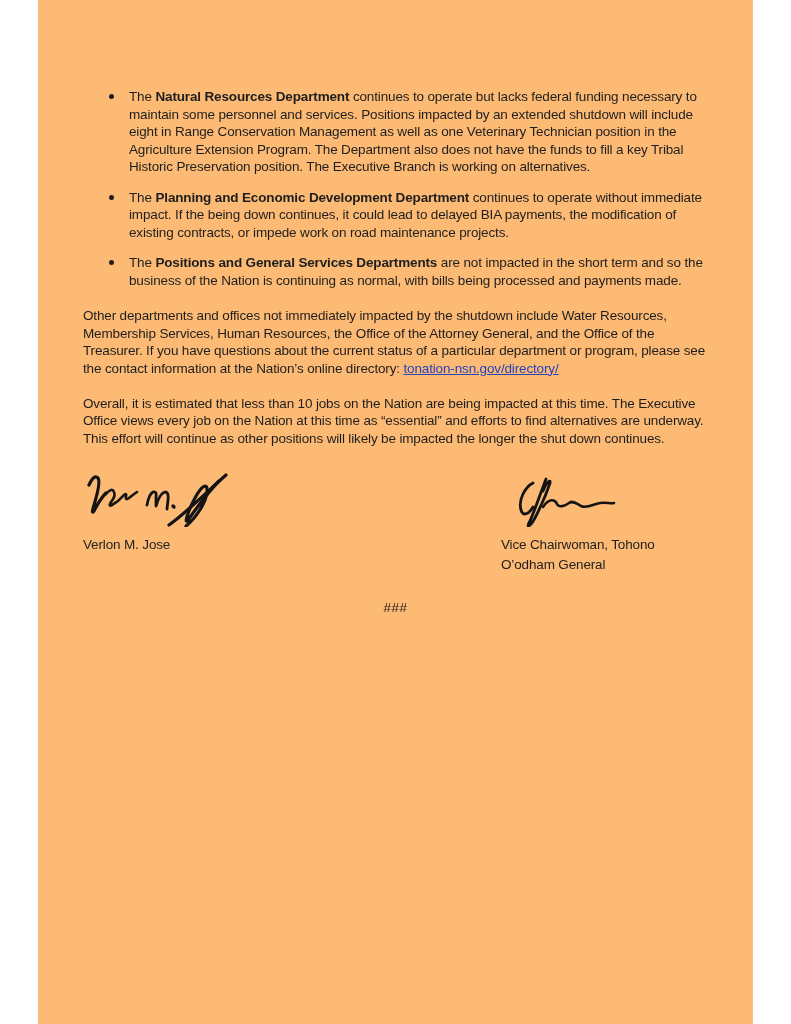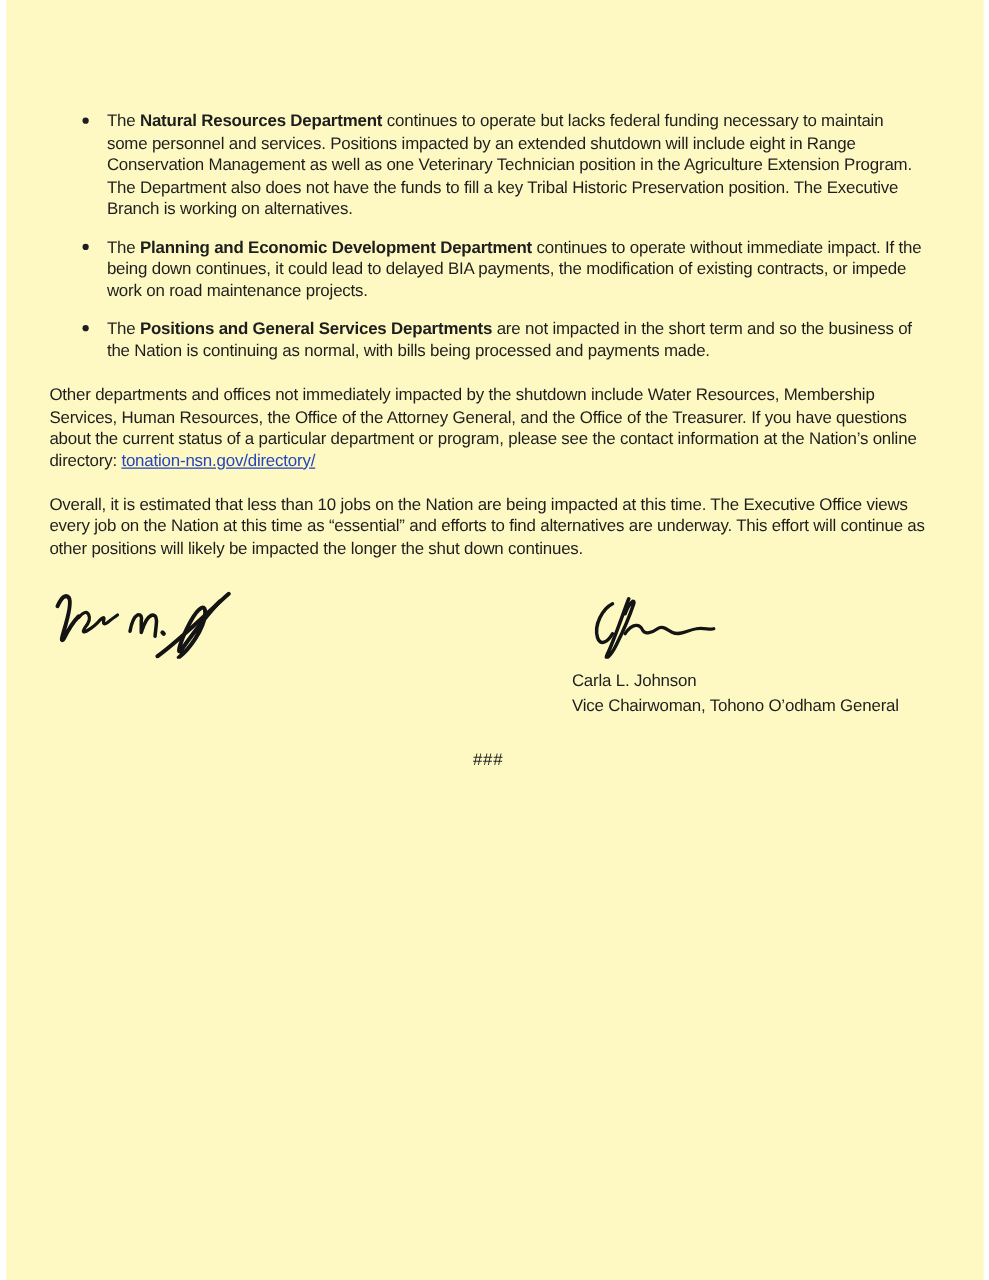--- a/index.html
+++ b/index.html
@@ -3,26 +3,26 @@
 <meta charset="utf-8">
 <title>Document</title>
 <style>
   html, body {
     margin: 0;
     padding: 0;
     background: #ffffff;
   }
   .page {
     position: relative;
-    width: 782px;
+    width: 715px;
     height: 1024px;
     margin: 0 auto;
-    background: #fef9c3;
+    background: #fdba74;
     box-sizing: border-box;
-    padding: 88px 45px 0 35px;
+    padding: 88px 45px 0 45px;
     font-family: "Liberation Sans", sans-serif;
     font-size: 13.5px;
     line-height: 17.5px;
     letter-spacing: -0.15px;
     color: #1e1e1e;
   }
   ul.bullets {
     list-style: none;
     margin: 0 0 18px 0;
     padding: 0;
@@ -113,27 +113,27 @@
   <div class="sig-row">
     <div class="sig-col-left">
       <svg class="sig-image" width="150" height="62" viewBox="0 0 150 62">
         <path d="M8 20 Q13 9 17 13 Q20 17 13 40 Q10 50 13 46 Q19 34 25 28" stroke-width="3.2"></path>
         <path d="M25 29 q6 -7 8 -2 q2 4 -3 10 q-3 5 1 3 q7 -4 11 -9 q4 -4 3 0 q-1 5 3 2 q5 -4 8 -6" stroke-width="2.6"></path>
         <path d="M66 40 q2 -11 6 -13 q4 -1 3 5 l0 9 q4 -13 9 -14 q4 0 3 8 l-1 9" stroke-width="2.8"></path>
         <path d="M92 41 l1 1" stroke-width="3.4"></path>
         <path d="M88 60 C105 48 128 25 145 10" stroke-width="3.2"></path>
         <path d="M138 16 C128 26 112 48 107 55 C103 60 106 48 114 33 C121 20 127 17 126 27 C125 38 114 54 105 61" stroke-width="3.2"></path>
       </svg>
+      <div class="sig-name">Verlon M. Jose</div>
     </div>
     <div class="sig-col-right">
       <svg class="sig-image" width="106" height="56" viewBox="0 0 106 56">
         <path d="M18 12 C10 16 3 29 6 39 C8 46 14 43 18 36" stroke-width="2.8"></path>
         <path d="M31 8 C27 18 19 42 14 52 C11 58 16 55 21 45 C27 33 33 18 35 12 C36 8 32 10 28 20" stroke-width="2.8"></path>
         <path d="M28 36 C34 27 40 28 42 33 C44 37 50 35 54 32 C58 29 62 33 66 35 C72 38 78 33 85 32 C91 31 96 33 99 32" stroke-width="2.6"></path>
       </svg>
-      <div class="sig-name">Carla L. Johnson</div>
       <div class="sig-title">Vice Chairwoman, Tohono O’odham General</div>
     </div>
   </div>
 
   <div class="end-marker">###</div>
 
 </div>
 
 </body></html>

